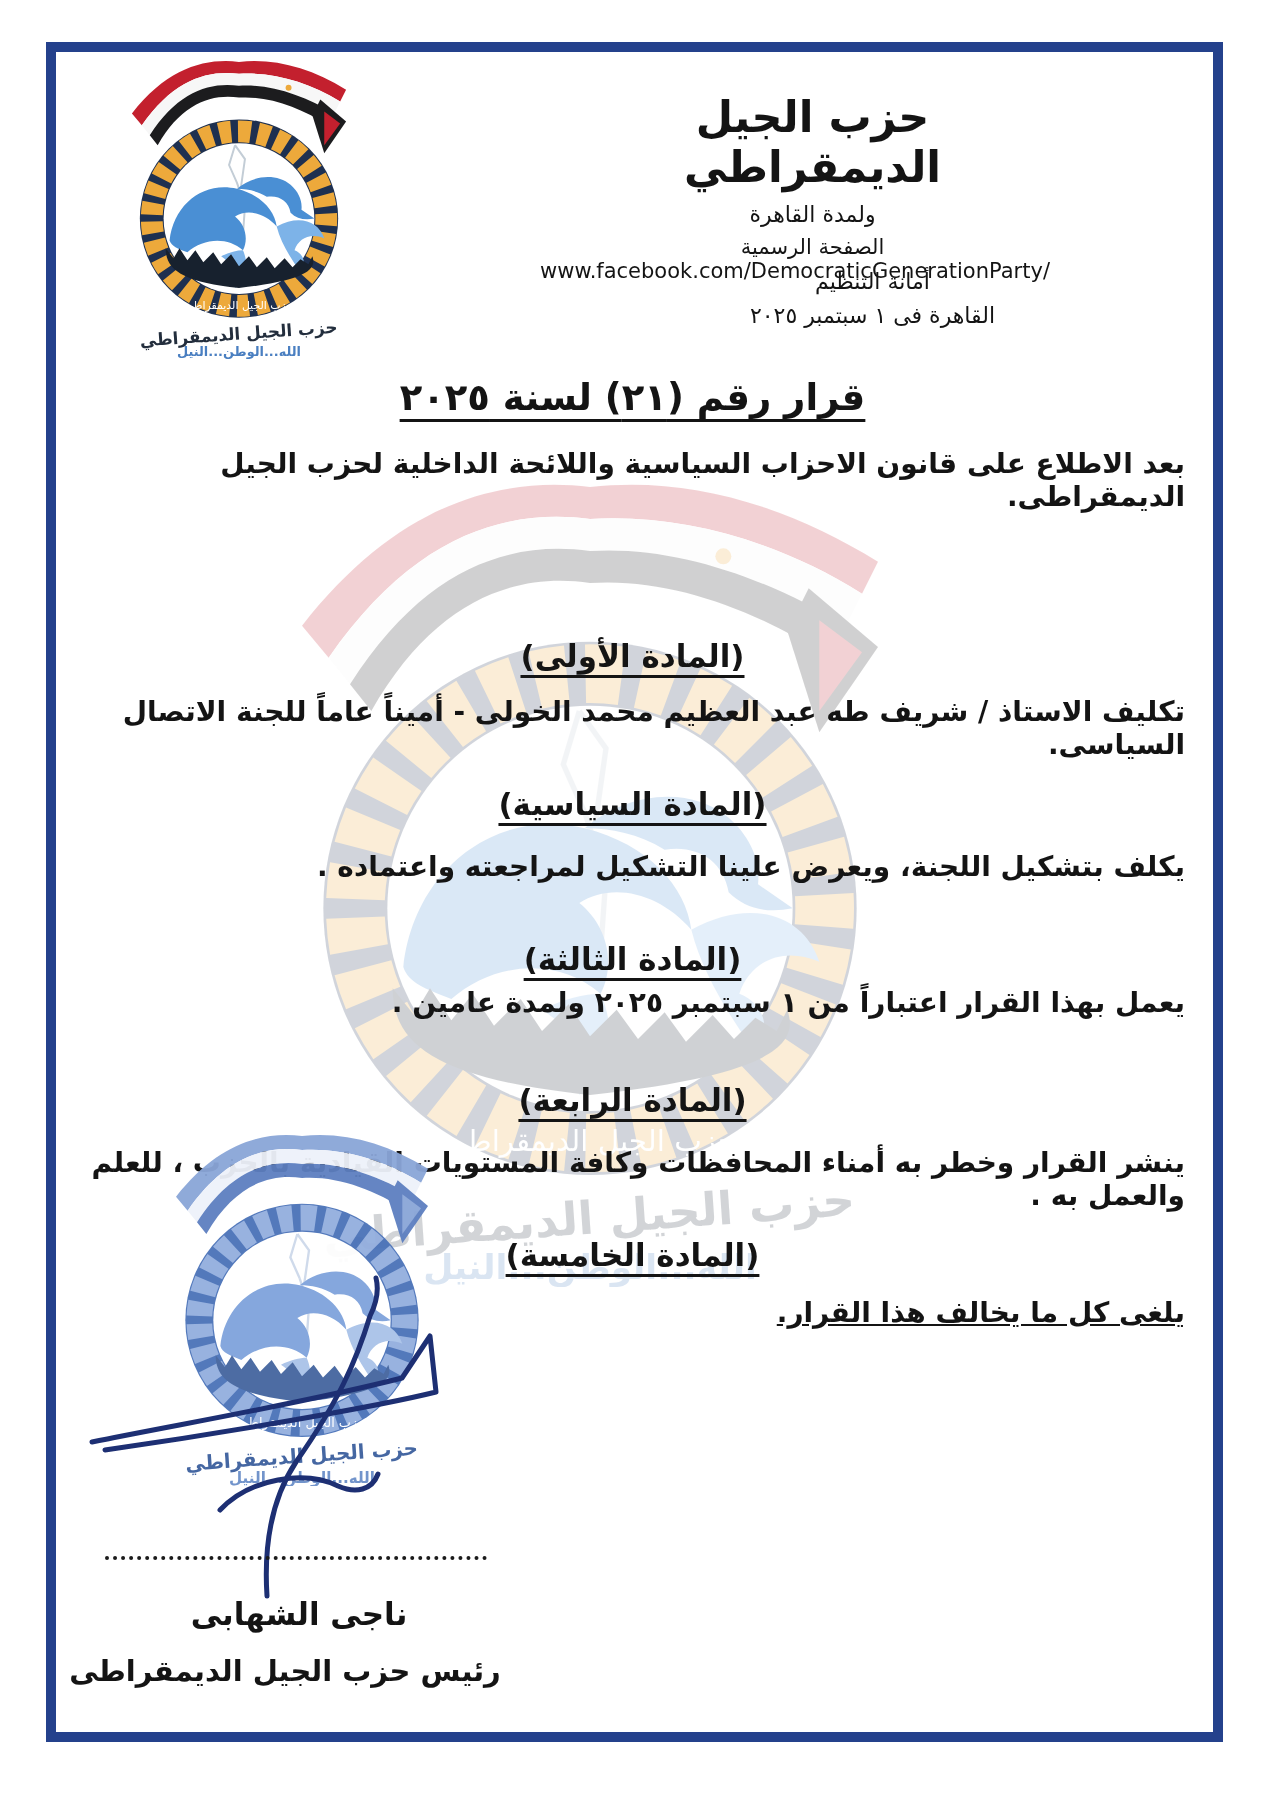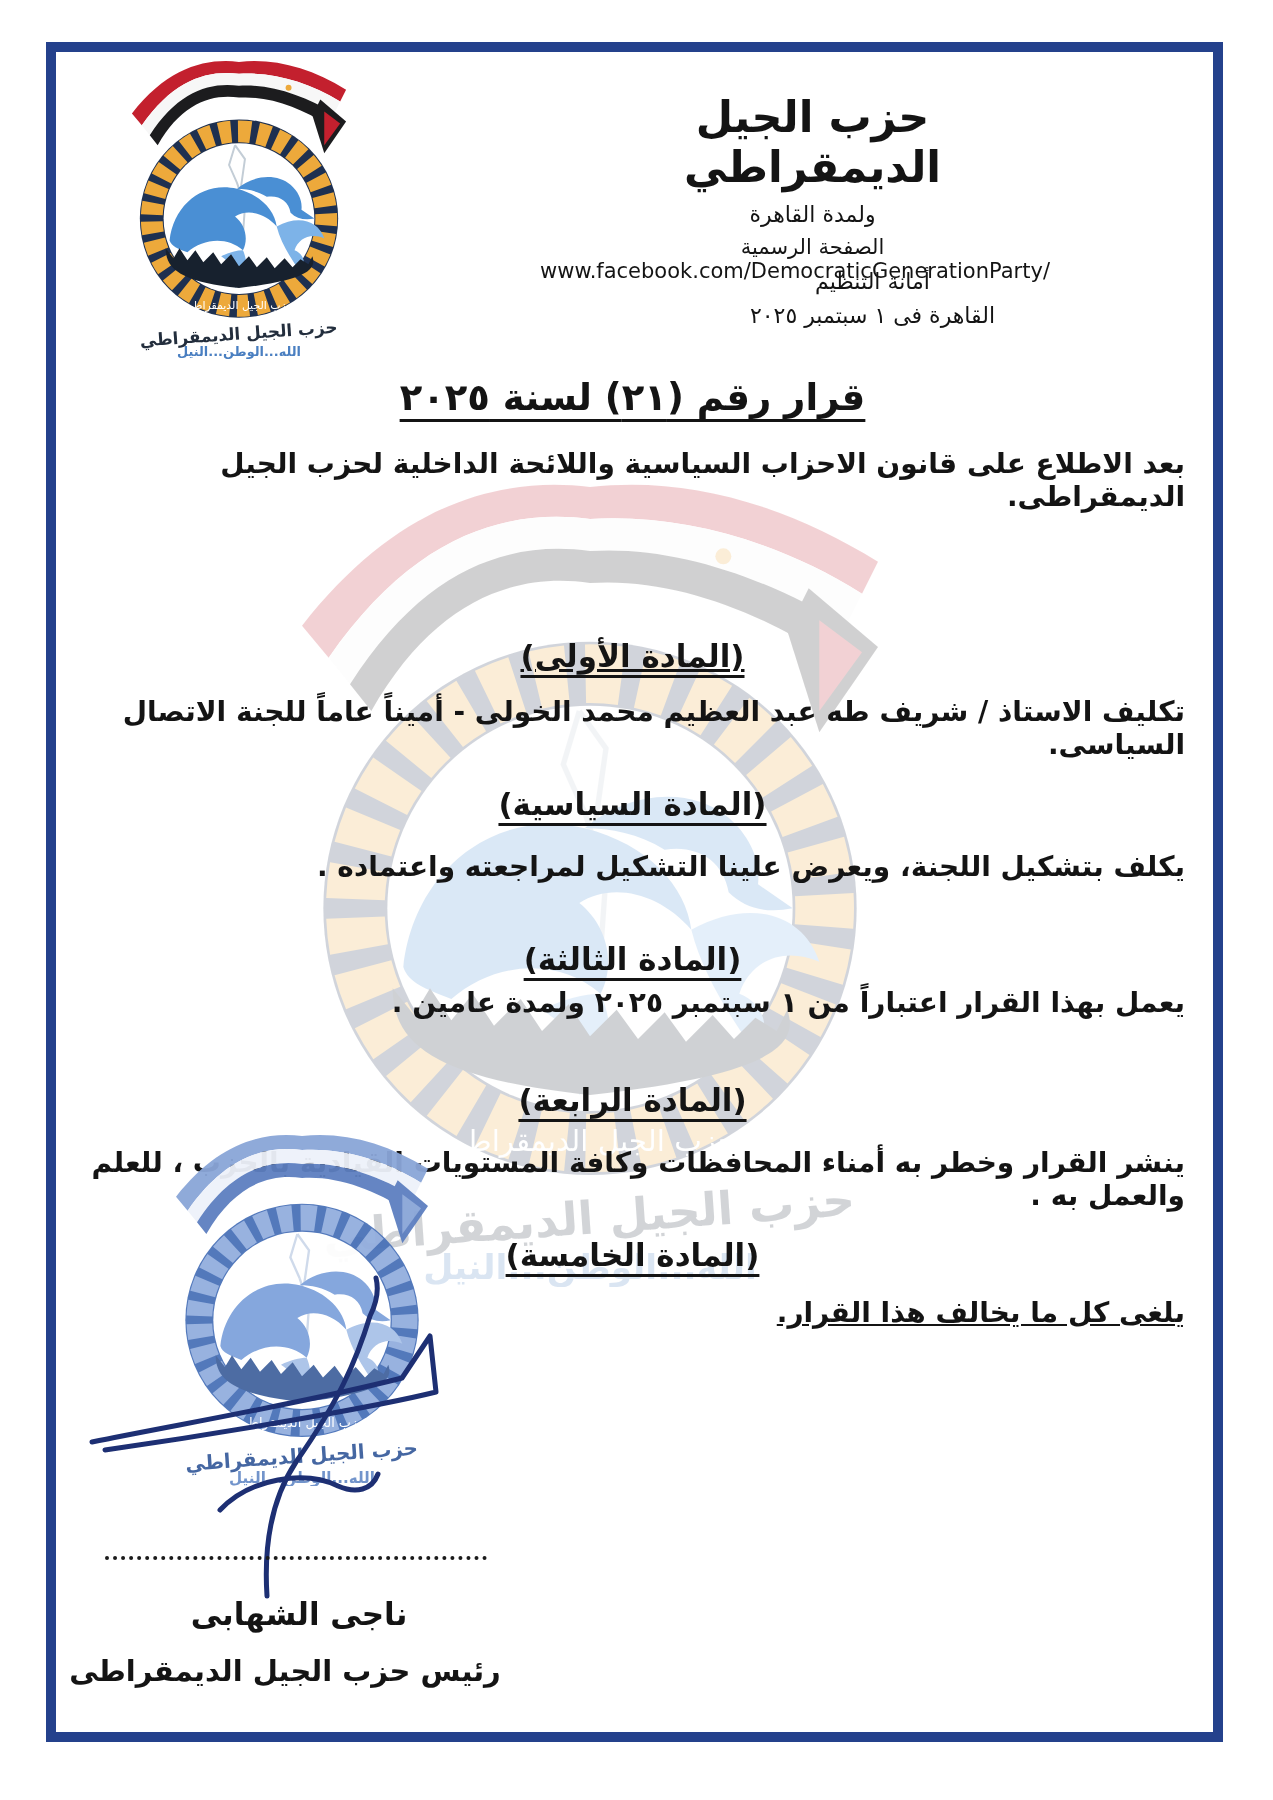--- a/index.html
+++ b/index.html
@@ -119,21 +119,21 @@
   <div class="hdr-line hdr-fb" style="top:235px;">الصفحة الرسمية /www.facebook.com/DemocraticGenerationParty</div>
   <div class="hdr-line shift" style="top:303px;">القاهرة فى ١ سبتمبر ٢٠٢٥</div>
 
   <div class="doc-title">
     <span>قرار رقم (٢١) لسنة ٢٠٢٥</span>
   </div>
 
   <div class="bline" style="top:447px;">بعد الاطلاع على قانون الاحزاب السياسية واللائحة الداخلية لحزب الجيل الديمقراطى.</div>
 
 
-  <div class="hword" style="top:638px;text-decoration:underline;">
+  <div class="hword" style="top:638px;">
     <span>(المادة الأولى)</span>
   </div>
   <div class="bline" style="top:695px;">تكليف الاستاذ / شريف طه عبد العظيم محمد الخولى -  أميناً عاماً للجنة الاتصال السياسى.</div>
 
   <div class="hword" style="top:786px;">
     <span>(المادة السياسية)</span>
   </div>
   <div class="bline" style="top:850px;">يكلف بتشكيل اللجنة، ويعرض علينا التشكيل لمراجعته واعتماده .</div>
 
   <div class="hword" style="top:941px;">

